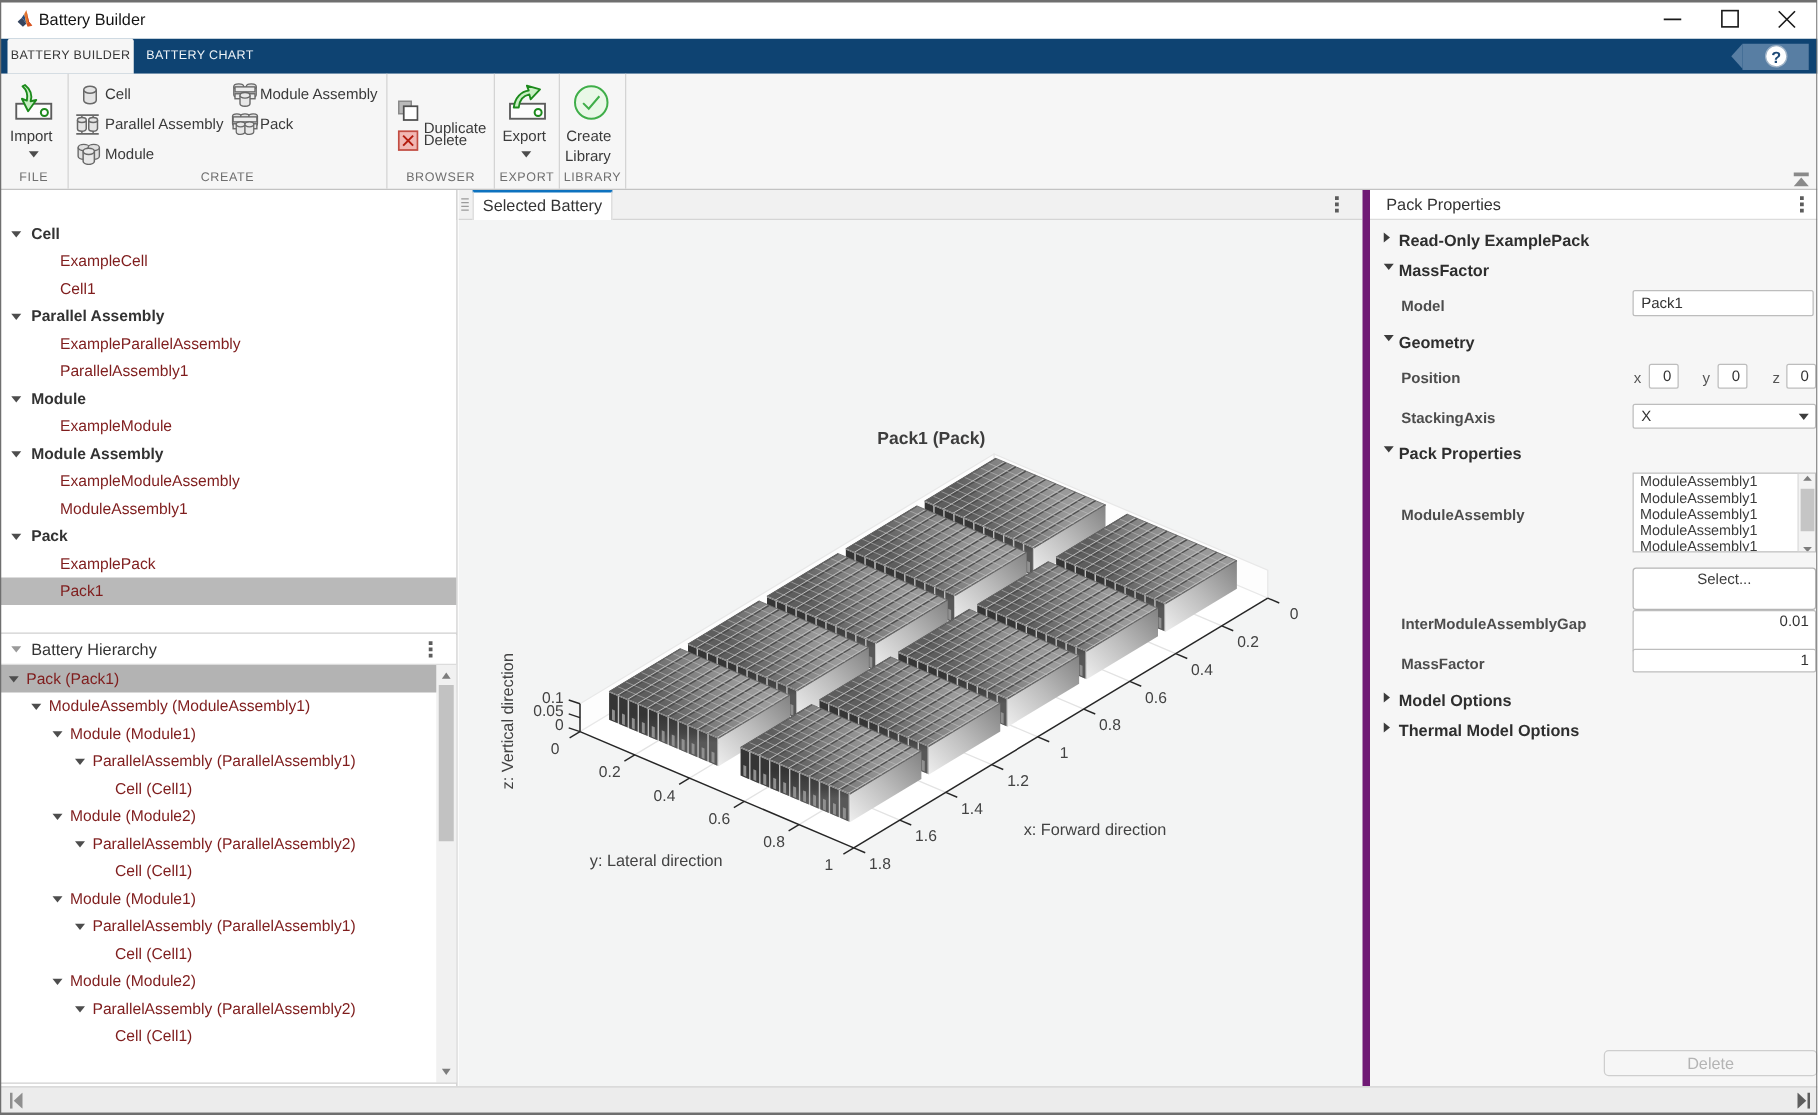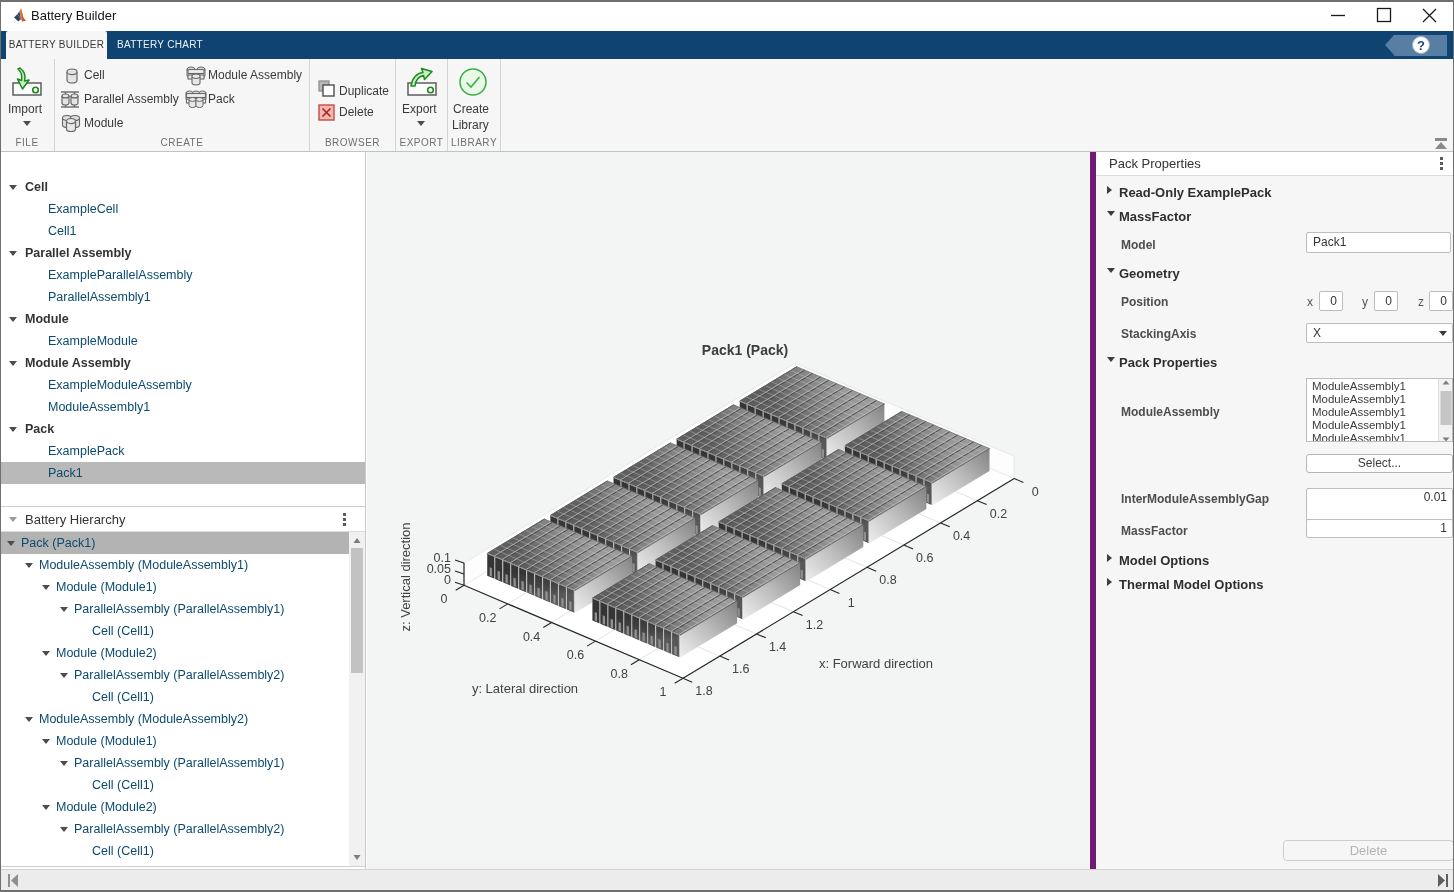--- a/index.html
+++ b/index.html
@@ -20,21 +20,21 @@
 .caret { position:absolute; width:0; height:0; border-left:4.5px solid transparent; border-right:4.5px solid transparent; border-top:5px solid #4c4c4c; }
 #statusbar { left:0; top:869px; width:1454px; height:21px; background:#ececec; border-top:1px solid #d2d2d2; }
 
 #lpanel { left:0; top:152px; width:366px; height:717px; background:#fff; border-right:1px solid #c8c8c8; }
 .phead { position:absolute; left:0; width:100%; height:24px; background:#fff; border-bottom:1px solid #dcdcdc; }
 .phead .ht { position:absolute; left:25px; top:4px; font-size:13px; color:#333; }
 .phtri { position:absolute; left:9px; top:9px; width:0; height:0; border-left:4.5px solid transparent; border-right:4.5px solid transparent; border-top:5px solid #9a9a9a; }
 .dots { position:absolute; top:5px; width:3px; height:14px; color:#5c5c5c; }
 .dots i { position:absolute; left:0; width:2.6px; height:2.6px; background:#5c5c5c; }
 .trow { position:relative; width:100%; height:22px; }
-.tlbl { position:absolute; top:3.5px; font-size:12.5px; color:#0c4a6e; white-space:nowrap; }
+.tlbl { position:absolute; top:3.5px; font-size:12.5px; color:#7f1d1d; white-space:nowrap; }
 .tlbl.b { font-weight:bold; color:#333; }
 .tri { position:absolute; top:8.5px; width:0; height:0; border-left:4.5px solid transparent; border-right:4.5px solid transparent; border-top:5px solid #4d4d4d; }
 #ctr { left:367px; top:152px; width:723px; height:717px; background:#f3f4f4; }
 #ctabs { position:absolute; left:0; top:0; width:723px; height:24px; background:#f1f1f1; border-bottom:1px solid #d5d5d5; }
 #ctab { position:absolute; left:11px; top:0; width:112px; height:24px; background:#fff; border-top:2.5px solid #0d72bf; border-left:1px solid #d5d5d5; border-right:1px solid #d5d5d5; font-size:13px; color:#333; text-align:center; line-height:21px; }
 #rpanel { left:1090px; top:152px; width:364px; height:717px; background:#f6f6f6; border-left:6px solid #701a75; }
 .sechead { position:absolute; left:12px; font-size:13px; font-weight:bold; color:#2e2e2e; }
 .plabel { position:absolute; left:25px; font-size:12px; font-weight:bold; color:#4d4d4d; }
 .exp { position:absolute; left:11px; width:0; height:0; }
 .exp.open { border-left:4.5px solid transparent; border-right:4.5px solid transparent; border-top:5.5px solid #3c3c3c; }
@@ -138,21 +138,21 @@
         <path d="M4 9.46 v6.08 a3.5 1.9600000000000002 0 0 0 7 0 v-6.08" fill="#e8e8e8" stroke="#686868" stroke-width="1.0"></path>
         <ellipse cx="7.5" cy="9.46" rx="3.5" ry="1.9600000000000002" fill="#e8e8e8" stroke="#686868" stroke-width="1.0"></ellipse>
         <path d="M11 9.46 v6.08 a3.5 1.9600000000000002 0 0 0 7 0 v-6.08" fill="#e8e8e8" stroke="#686868" stroke-width="1.0"></path>
         <ellipse cx="14.5" cy="9.46" rx="3.5" ry="1.9600000000000002" fill="#e8e8e8" stroke="#686868" stroke-width="1.0"></ellipse>
       </svg></div>
     <div class="rtext" style="left:208px;top:33px">Pack</div>
   <div class="abs" style="left:318px;top:21px"><svg width="17" height="17" viewBox="0 0 17 17">
         <rect x="1" y="1" width="10" height="10" fill="#b9b9b9" stroke="#8a8a8a" stroke-width="1.2"></rect>
         <rect x="5" y="5" width="11" height="11" fill="#ffffff" stroke="#4f4f4f" stroke-width="1.4"></rect>
       </svg></div>
-    <div class="rtext" style="left:339px;top:25px">Duplicate</div>
+    <div class="rtext" style="left:339px;top:36px">Duplicate</div>
   <div class="abs" style="left:318px;top:45px"><svg width="17" height="17" viewBox="0 0 17 17">
         <rect x="1" y="1" width="15" height="15" fill="#f1b7b3" stroke="#c24d42" stroke-width="1.4"></rect>
         <path d="M4.5 4.5 L12.5 12.5 M12.5 4.5 L4.5 12.5" stroke="#b41c0e" stroke-width="1.6"></path>
       </svg></div>
     <div class="rtext" style="left:339px;top:46px">Delete</div>
   <div class="abs" style="left:405px;top:7px"><svg width="34" height="32" viewBox="0 0 34 32">
         <rect x="3" y="17" width="28" height="12" fill="#fcfcfc" stroke="#5d5d5d" stroke-width="1.5"></rect>
         <path d="M6 20 C7 12 12 7 18 6.5 L16.5 2.5 L27 5.5 L19.5 13.5 L18.5 9.5 C13.5 10.5 10.5 14 10 20 Z" fill="#c9efc4" stroke="#1c8a1c" stroke-width="1.5" stroke-linejoin="round"></path>
         <circle cx="25.5" cy="24" r="2.8" fill="#ffffff" stroke="#1c8a1c" stroke-width="1.6"></circle>
       </svg></div>
@@ -255,24 +255,20 @@
         <span class="tlbl" style="left:56px">Module (Module2)</span>
       </div>
       <div class="trow">
         <span class="tri" style="left:60px"></span>
         <span class="tlbl" style="left:74px">ParallelAssembly (ParallelAssembly2)</span>
       </div>
       <div class="trow">
         <span class="tlbl" style="left:92px">Cell (Cell1)</span>
       </div>
       <div class="trow">
-        <span class="tri" style="left:25px"></span>
-        <span class="tlbl" style="left:39px">ModuleAssembly (ModuleAssembly2)</span>
-      </div>
-      <div class="trow">
         <span class="tri" style="left:42px"></span>
         <span class="tlbl" style="left:56px">Module (Module1)</span>
       </div>
       <div class="trow">
         <span class="tri" style="left:60px"></span>
         <span class="tlbl" style="left:74px">ParallelAssembly (ParallelAssembly1)</span>
       </div>
       <div class="trow">
         <span class="tlbl" style="left:92px">Cell (Cell1)</span>
       </div>
@@ -291,20 +287,36 @@
   <div class="abs" style="left:349px;top:380px;width:16px;height:334px;background:#f1f1f1">
      <svg width="16" height="334" viewBox="0 0 16 334">
        <path d="M4.5 11 L8 6 L11.5 11 Z" fill="#7d7d7d"></path>
        <rect x="2" y="16" width="12" height="125" fill="#c2c2c2"></rect>
        <path d="M4.5 323 L8 328 L11.5 323 Z" fill="#7d7d7d"></path>
      </svg></div>
   <div class="abs" style="left:0;top:714px;width:365px;height:1px;background:#cfcfcf"></div>
 </div>
 
 <div id="ctr" class="abs">
+  <div id="ctabs">
+    <svg class="abs" style="left:1px;top:6px" width="8" height="13">
+        <g stroke="#9a9a9a" stroke-width="1">
+          <line x1="1" y1="1" x2="7" y2="1"></line>
+          <line x1="1" y1="4" x2="7" y2="4"></line>
+          <line x1="1" y1="7" x2="7" y2="7"></line>
+          <line x1="1" y1="10" x2="7" y2="10"></line>
+        </g>
+      </svg>
+    <div id="ctab">Selected Battery</div>
+    <div class="dots" style="left:701px;top:5px">
+        <i style="top:0"></i>
+        <i style="top:5px"></i>
+        <i style="top:10px"></i>
+      </div>
+  </div>
   <div class="abs" style="left:0;top:24px;width:723px;height:693px">
       <svg width="724" height="693" viewBox="0 0 724 693" style="position:absolute;left:0;top:0">
         <defs>
           <linearGradient id="gt0" gradientUnits="userSpaceOnUse" x1="416.6" y1="243.7" x2="473.6" y2="209.3">
             <stop offset="0" stop-color="#5e5e5e"></stop>
             <stop offset="0.5" stop-color="#808080"></stop>
             <stop offset="1" stop-color="#9a9a9a"></stop>
           </linearGradient>
           <linearGradient id="gs0" gradientUnits="userSpaceOnUse" x1="460.4" y1="284.6" x2="517.4" y2="227.9">
             <stop offset="0" stop-color="#eeeeee"></stop>
@@ -1149,21 +1161,21 @@
   <div class="inp" style="left:210px;top:226px;width:147px;height:64px;border-radius:0;overflow:hidden">
     <div style="padding:1px 0 0 5px;font-size:11.5px;line-height:13px;color:#3b3b3b">ModuleAssembly1<br>ModuleAssembly1<br>ModuleAssembly1<br>ModuleAssembly1<br>ModuleAssembly1</div>
     <div class="abs" style="right:0;top:0;width:14px;height:62px;background:#f3f3f3;border-left:1px solid #ddd">
       <svg width="14" height="64">
           <path d="M3.5 5.5 L7 1.5 L10.5 5.5 Z" fill="#7d7d7d"></path>
           <rect x="1.5" y="12" width="11" height="34" fill="#c5c5c5"></rect>
           <path d="M3.5 58.5 L7 62.5 L10.5 58.5 Z" fill="#7d7d7d"></path>
         </svg>
     </div>
   </div>
-  <div class="inp" style="left:210px;top:302px;width:147px;height:19px;border-radius:3px;border-color:#b5b5b5;text-align:center;line-height:17px;color:#3c3c3c">Select...</div>
+  <div class="inp" style="left:210px;top:302px;width:147px;height:34px;border-radius:3px;border-color:#b5b5b5;text-align:center;line-height:17px;color:#3c3c3c">Select...</div>
   <div class="plabel" style="top:340px">InterModuleAssemblyGap</div>
   <div class="inp" style="left:210px;top:336px;width:147px;height:34px;line-height:17px;text-align:right;padding-right:5px">0.01</div>
   <div class="plabel" style="top:372px">MassFactor</div>
   <div class="inp" style="left:210px;top:367px;width:147px;height:19px;line-height:17px;text-align:right;padding-right:5px">1</div>
   <div class="exp closed" style="top:402px"></div>
     <div class="sechead" style="left:23px;top:401px">Model Options</div>
   <div class="exp closed" style="top:426px"></div>
     <div class="sechead" style="left:23px;top:425px">Thermal Model Options</div>
   <div class="abs" style="left:187px;top:688px;width:171px;height:21px;border:1px solid #cecece;border-radius:4px;text-align:center;line-height:20px;font-size:13px;color:#b4b4b4">Delete</div>
 </div>

